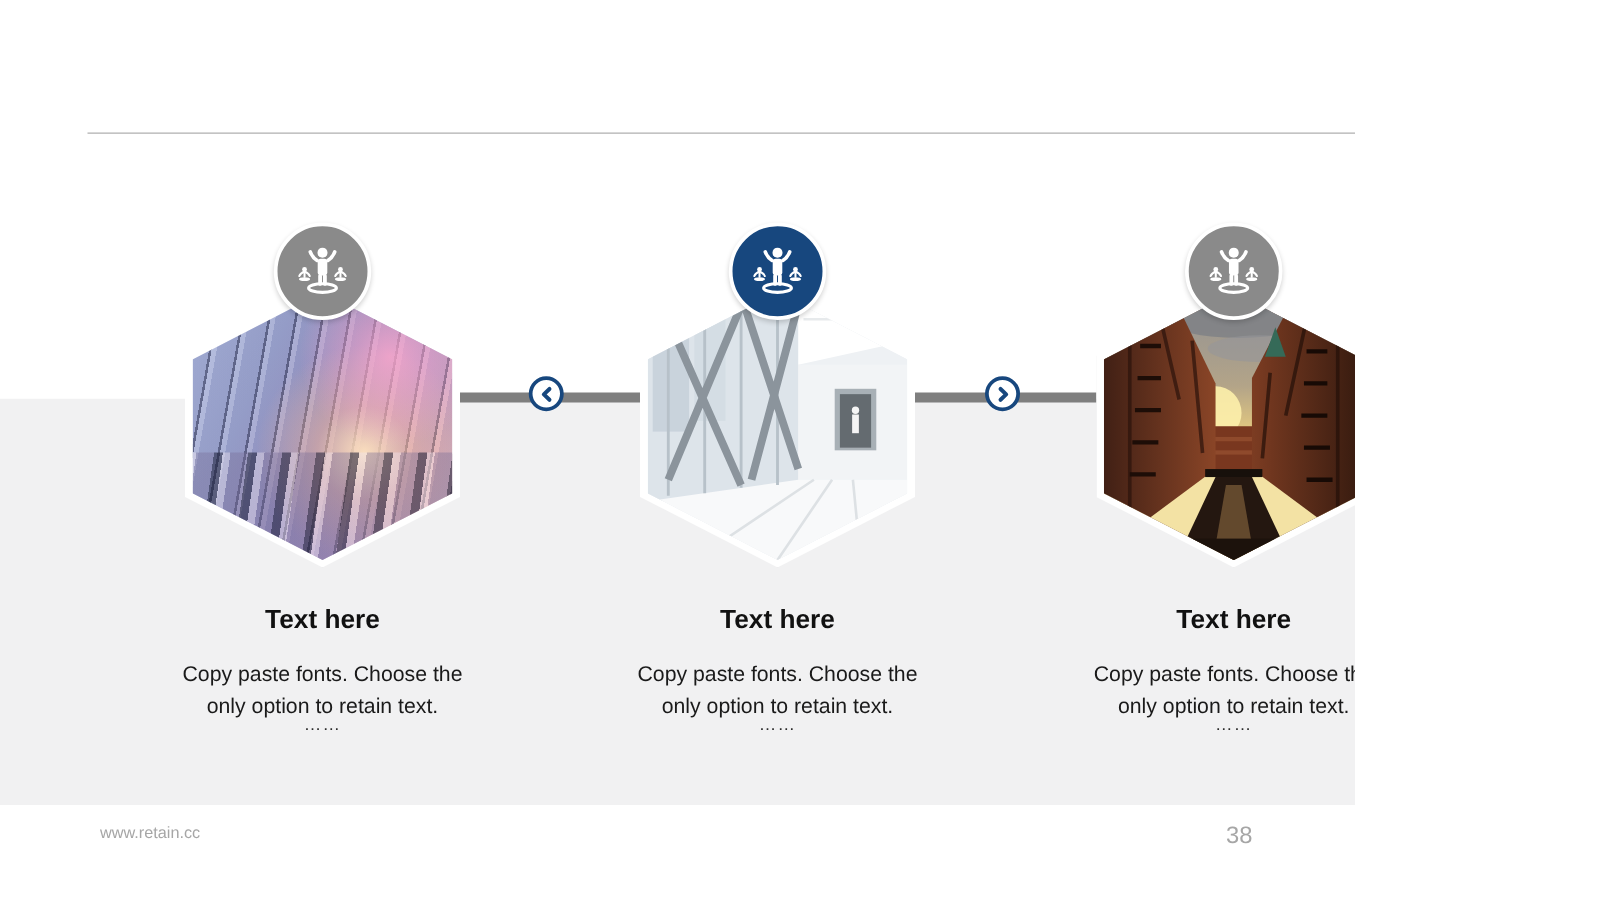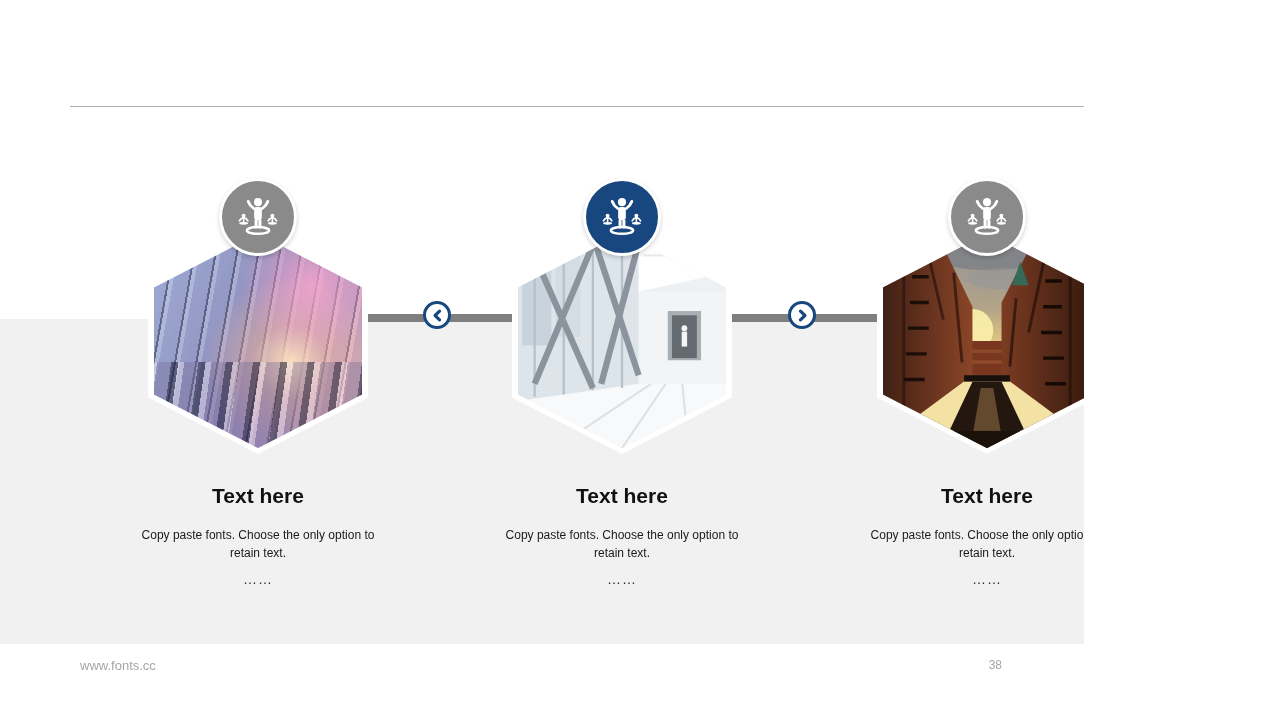--- a/index.html
+++ b/index.html
@@ -63,29 +63,29 @@
   
   .img-b{background:#eef1f4;}
   .img-c{background:#6a4a3a;}
 
   .card-title{
     position:absolute;left:0;top:306px;width:100%;margin:0;text-align:center;
     font-size:21px;font-weight:bold;color:#111111;
   }
   .card-body{
     position:absolute;left:28px;top:349px;width:244px;margin:0;text-align:center;
-    font-size:12px;line-height:1.48;color:#1a1a1a;
+    font-size:17px;line-height:1.48;color:#1a1a1a;
   }
   .card-dots{
     position:absolute;left:0;top:393px;width:100%;text-align:center;
     font-size:14px;color:#2a2a2a;letter-spacing:1px;
   }
 
   .footer-url{position:absolute;left:80px;top:658px;font-size:13px;color:#a6a6a6;}
-  .page-num{position:absolute;right:82px;top:658px;font-size:12px;color:#a6a6a6;}
+  .page-num{position:absolute;right:82px;top:658px;font-size:19px;color:#a6a6a6;}
 </style>
 </head>
 <body>
 
 <svg width="0" height="0" style="position:absolute" aria-hidden="true">
   <defs>
     <symbol id="icn-team" viewBox="0 0 48 48">
       <g fill="#ffffff" stroke="none">
         <circle cx="24" cy="8.5" r="4.2"></circle>
         <rect x="20" y="13.5" width="8" height="14" rx="2.6"></rect>
@@ -225,16 +225,16 @@
           <polygon points="47,72 53,72 58,100 42,100" fill="#6e5232" opacity="0.85"></polygon>
           <rect x="0" y="92" width="100" height="8" fill="#1c120c"></rect>
         </svg>
       </div>
     </div>
     <h3 class="card-title">Text here</h3>
     <p class="card-body">Copy paste fonts. Choose the only option to retain text.</p>
     <div class="card-dots">……</div>
   </div>
 
-  <div class="footer-url">www.fonts.cc</div>
+  <div class="footer-url">www.retain.cc</div>
   <div class="page-num">38</div>
 
 </div>
 
 </body></html>

